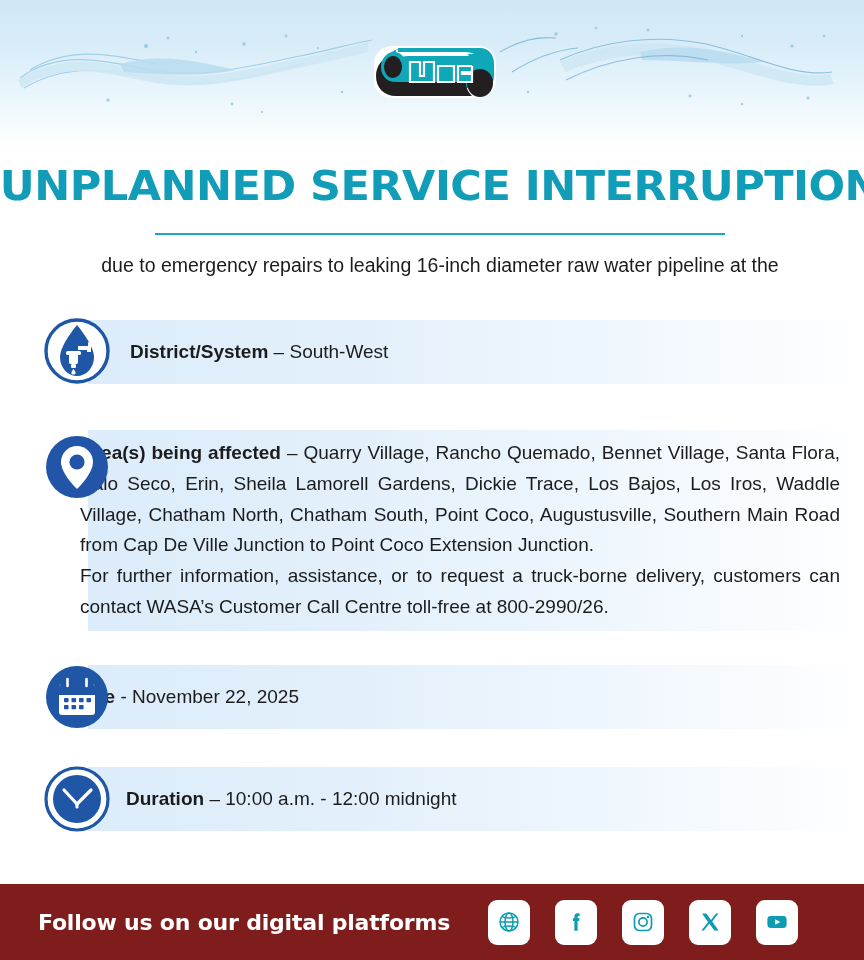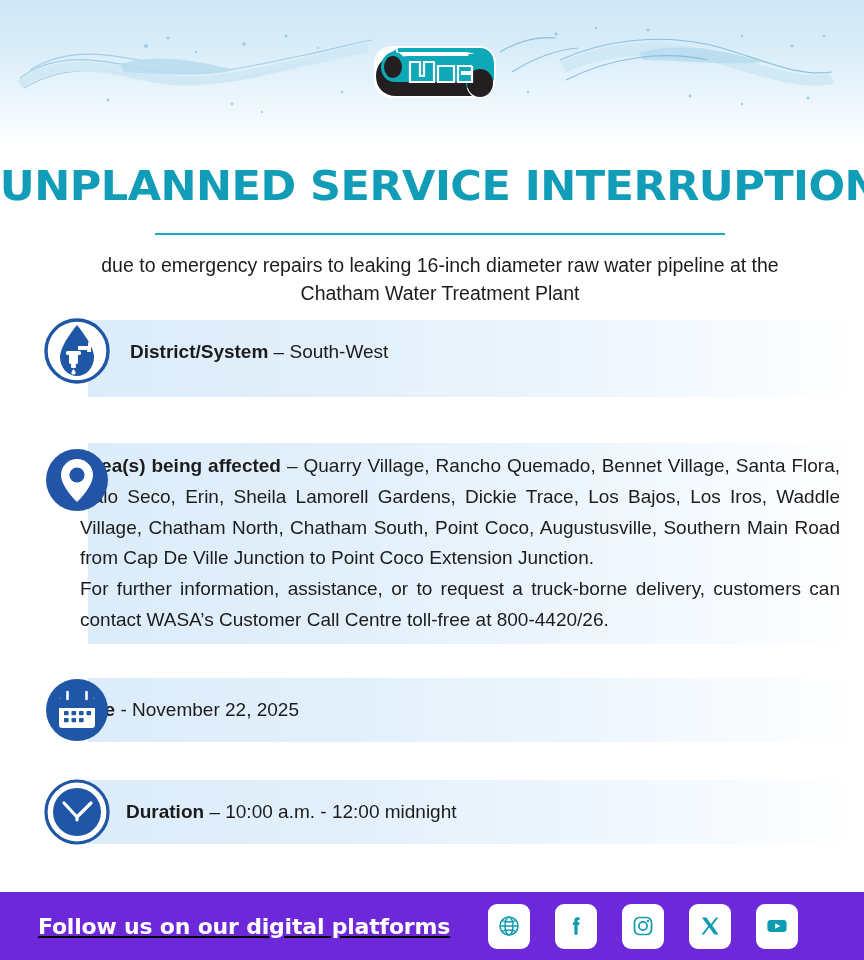--- a/index.html
+++ b/index.html
@@ -111,21 +111,21 @@
     z-index: 1;
     padding-left: 120px;
     padding-right: 18px;
     color: #1c1c1c;
   }
   .lbl {
     font-weight: 700;
   }
 
   
-  #row-district { height: 77px; }
+  #row-district { height: 64px; }
   #row-district .row-band { left: 88px; }
   #row-district .row-icon { top: -2px; }
   #row-district .row-text {
     font-size: 19px;
     line-height: 64px;
     padding-left: 130px;
   }
 
   
   #row-area { margin-top: 46px; min-height: 176px; }
@@ -157,25 +157,24 @@
     padding-left: 126px;
     margin-top: 9px;
   }
 
   
   .footer {
     position: absolute;
     left: 0;
     bottom: 0;
     width: 864px;
-    height: 68px;
-    background: #6d28d9;
+    height: 76px;
+    background: #7f1d1d;
     display: flex;
     align-items: center;
-    text-decoration: underline;
   }
   .footer-text {
     margin-left: 38px;
     color: #ffffff;
     font-family: "DejaVu Sans", sans-serif;
     font-weight: 700;
     font-size: 22px;
     letter-spacing: -0.2px;
   }
   .social-group {
@@ -262,21 +261,20 @@
         <path d="M100,28 L118,28 L112,40 L104,40 Z" fill="#0fa8b8"></path>
       </svg>
     </div>
   </div>
 
   <div class="title-block">
     <h1 class="main-title">UNPLANNED SERVICE INTERRUPTION</h1>
     <div class="title-rule"></div>
     <div class="subtitle">
       <span>due to emergency repairs to leaking 16-inch diameter raw water pipeline at the</span><br>
-      <span>Chatham Water Treatment Plant</span>
     </div>
   </div>
 
   <div class="rows">
 
     <div class="row" id="row-district">
       <div class="row-band"></div>
       <div class="row-icon">
         <svg viewBox="0 0 66 66" width="66" height="66">
           <circle cx="33" cy="33" r="31" fill="#ffffff" stroke="#1f56a5" stroke-width="3.4"></circle>
@@ -302,21 +300,21 @@
         <svg viewBox="0 0 66 66" width="66" height="66">
           <circle cx="33" cy="33" r="31" fill="#2255a8"></circle>
           <path d="M33 12 C24.2 12 17 19.2 17 28 C17 40 33 55 33 55 C33 55 49 40 49 28 C49 19.2 41.8 12 33 12 Z" fill="#ffffff"></path>
           <circle cx="33" cy="28" r="7.6" fill="#2255a8"></circle>
         </svg>
       </div>
       <div class="row-text">
         <div class="para1">
           <span class="lbl">Area(s) being affected</span><span> – </span><span>Quarry Village, Rancho Quemado, Bennet Village, Santa Flora, Palo Seco, Erin, Sheila Lamorell Gardens, Dickie Trace, Los Bajos, Los Iros, Waddle Village, Chatham North, Chatham South, Point Coco, Augustusville, Southern Main Road from Cap De Ville Junction to Point Coco Extension Junction.</span>
         </div>
-        <div class="para2">For further information, assistance, or to request a truck-borne delivery, customers can contact WASA’s Customer Call Centre toll-free at 800-4420/26.</div>
+        <div class="para2">For further information, assistance, or to request a truck-borne delivery, customers can contact WASA’s Customer Call Centre toll-free at 800-2990/26.</div>
       </div>
     </div>
 
     <div class="row" id="row-date">
       <div class="row-band"></div>
       <div class="row-icon">
         <svg viewBox="0 0 66 66" width="66" height="66">
           <circle cx="33" cy="33" r="31" fill="#1f56a5"></circle>
           <rect x="15" y="20" width="36" height="31" rx="3" fill="#ffffff"></rect>
           <rect x="15" y="20" width="36" height="9" rx="3" fill="#1f56a5"></rect>

